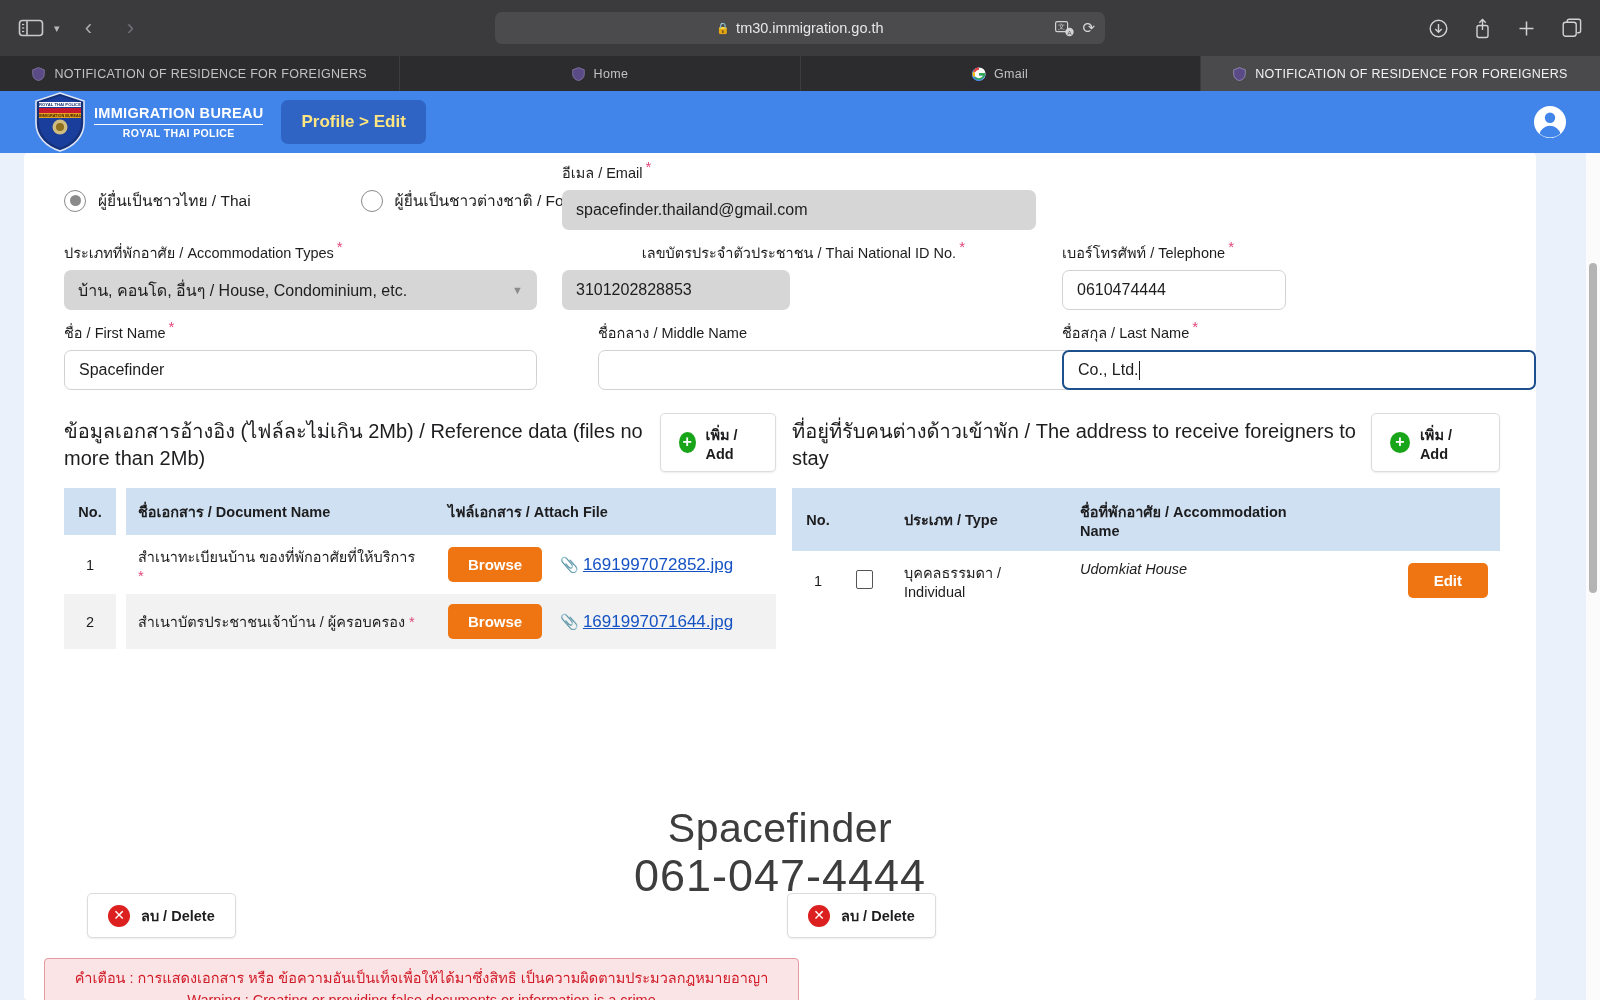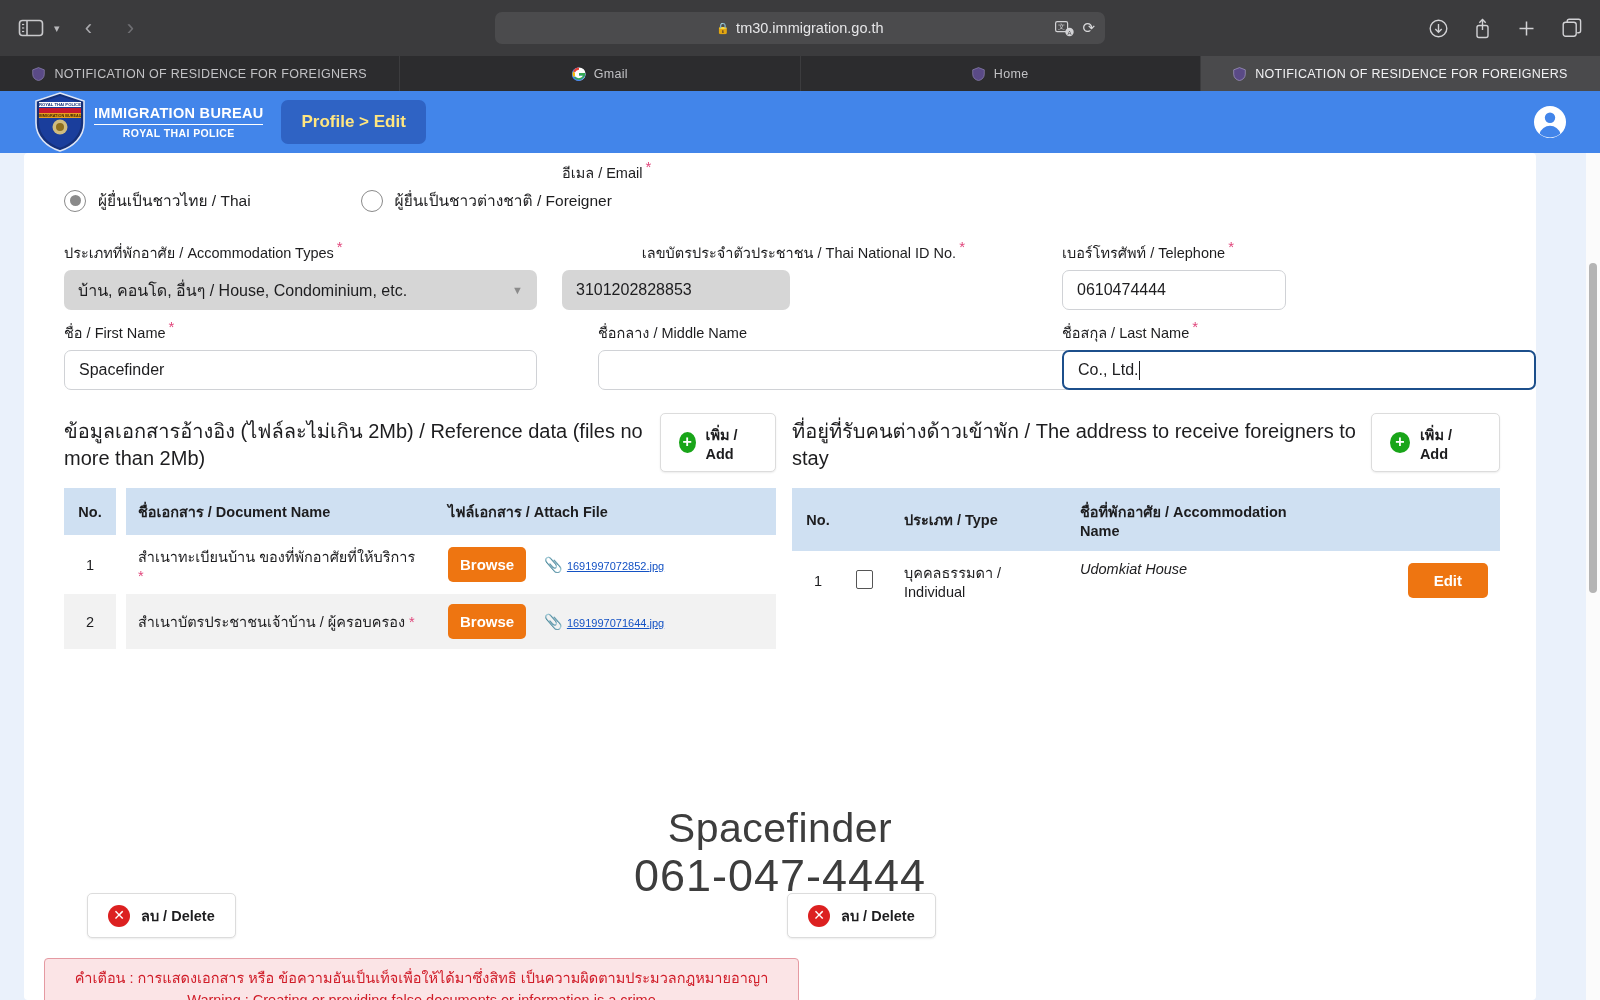--- a/index.html
+++ b/index.html
@@ -120,27 +120,27 @@
   table { border-collapse: collapse; width: 100%; }
   th { background: #cfe0f2; font-size: 14.5px; font-weight: bold; color: #1d1d1f;
        text-align: left; padding: 12px 12px; vertical-align: middle; }
   td { font-size: 14.5px; color: #1d1d1f; padding: 10px 12px; vertical-align: middle; }
   tbody tr:nth-child(even) td { background: #f2f2f2; }
   tbody tr td.numcell { text-align: center; }
   .sep { background: #ffffff !important; width: 10px; padding: 0 !important; }
 
   .browse {
     background: #ee7511; color: #ffffff; font-size: 15px; font-weight: bold;
-    border: none; border-radius: 5px; padding: 9px 12px;
+    border: none; border-radius: 5px; padding: 9px 20px;
   }
   .editbtn {
     background: #ee7511; color: #ffffff; font-size: 15px; font-weight: bold;
     border: none; border-radius: 5px; padding: 9px 26px;
   }
-  .filelink { color: #1452c4; font-size: 11px; text-decoration: underline; }
+  .filelink { color: #1452c4; font-size: 17px; text-decoration: underline; }
   .clip { color: #5a5a5a; font-size: 15px; margin-right: 4px; }
   .chk { width: 17px; height: 19px; border: 1.4px solid #555; background: #fff; border-radius: 2px; display:inline-block;}
 
   
   .watermark { position: absolute; left: 0; right: 0; top: 655px; text-align: center;
                color: #3d3d3d; line-height: 1.0; pointer-events: none; }
   .wm1 { font-size: 41px; letter-spacing: .5px; }
   .wm2 { font-size: 45px; letter-spacing: 1px; margin-top: 4px; }
 
   
@@ -237,37 +237,37 @@
     <div class="tab">
       <span class="tab-favicon">
         <svg width="13" height="14" viewBox="0 0 13 14">
             <path d="M6.5 .6 L12.3 2.8 V7.2 C12.3 10.6 9.8 12.9 6.5 13.6 C3.2 12.9 .7 10.6 .7 7.2 V2.8 Z" fill="#5a4a86" stroke="#9a90bd" stroke-width=".6"></path>
           </svg>
       </span>
       <span>NOTIFICATION OF RESIDENCE FOR FOREIGNERS</span>
     </div>
     <div class="tab">
       <span class="tab-favicon">
+        <svg width="13" height="14" viewBox="0 0 13 14">
+            <path d="M6.5 .6 L12.3 2.8 V7.2 C12.3 10.6 9.8 12.9 6.5 13.6 C3.2 12.9 .7 10.6 .7 7.2 V2.8 Z" fill="#5a4a86" stroke="#9a90bd" stroke-width=".6"></path>
+          </svg>
+      </span>
+      <span>Home</span>
+    </div>
+    <div class="tab">
+      <span class="tab-favicon">
         <svg width="14" height="14" viewBox="0 0 14 14">
             <circle cx="7" cy="7" r="6.6" fill="#fff"></circle>
             <path d="M7 2.2 a4.8 4.8 0 1 0 4.6 6.2 H7 V6.1 h6.3 A6.8 6.8 0 1 1 7 .4 Z" fill="#4285f4"></path>
             <path d="M1.1 4.3 A6.6 6.6 0 0 1 7 .4 v2.3 a4.3 4.3 0 0 0 -3.9 2.6 Z" fill="#ea4335"></path>
             <path d="M1.3 9.9 A6.6 6.6 0 0 1 1.1 4.3 l2 1.9 a4.3 4.3 0 0 0 .1 2.5 Z" fill="#fbbc05"></path>
             <path d="M2.1 10.8 A6.6 6.6 0 0 0 13.3 6.1 H7 v2.3 h3.9 A4.4 4.4 0 0 1 3.4 9.5 Z" fill="#34a853"></path>
           </svg>
       </span>
       <span>Gmail</span>
-    </div>
-    <div class="tab">
-      <span class="tab-favicon">
-        <svg width="13" height="14" viewBox="0 0 13 14">
-            <path d="M6.5 .6 L12.3 2.8 V7.2 C12.3 10.6 9.8 12.9 6.5 13.6 C3.2 12.9 .7 10.6 .7 7.2 V2.8 Z" fill="#5a4a86" stroke="#9a90bd" stroke-width=".6"></path>
-          </svg>
-      </span>
-      <span>Home</span>
     </div>
     <div class="tab active">
       <span class="tab-favicon">
         <svg width="13" height="14" viewBox="0 0 13 14">
             <path d="M6.5 .6 L12.3 2.8 V7.2 C12.3 10.6 9.8 12.9 6.5 13.6 C3.2 12.9 .7 10.6 .7 7.2 V2.8 Z" fill="#5a4a86" stroke="#b3a9d4" stroke-width=".6"></path>
           </svg>
       </span>
       <span>NOTIFICATION OF RESIDENCE FOR FOREIGNERS</span>
     </div>
   </div>
@@ -314,20 +314,21 @@
           <span class="radio-label">ผู้ยื่นเป็นชาวไทย / Thai</span>
         </div>
         <div class="radio-item">
           <span class="radio"></span>
           <span class="radio-label">ผู้ยื่นเป็นชาวต่างชาติ / Foreigner</span>
         </div>
       </div>
 
       <div class="f colB" style="top:8px;">
         <div class="fld-label"><span>อีเมล / Email</span><span class="req">*</span></div>
+        <div class="inp grey">spacefinder.thailand@gmail.com</div>
       </div>
 
       <div class="f colA" style="top:88px;">
         <div class="fld-label"><span>ประเภทที่พักอาศัย / Accommodation Types</span><span class="req">*</span></div>
         <div class="inp grey">
           <span>บ้าน, คอนโด, อื่นๆ / House, Condominium, etc.</span>
           <span class="sel-arrow">▼</span>
         </div>
       </div>
       <div class="f colB" style="top:88px;text-align:center;">

